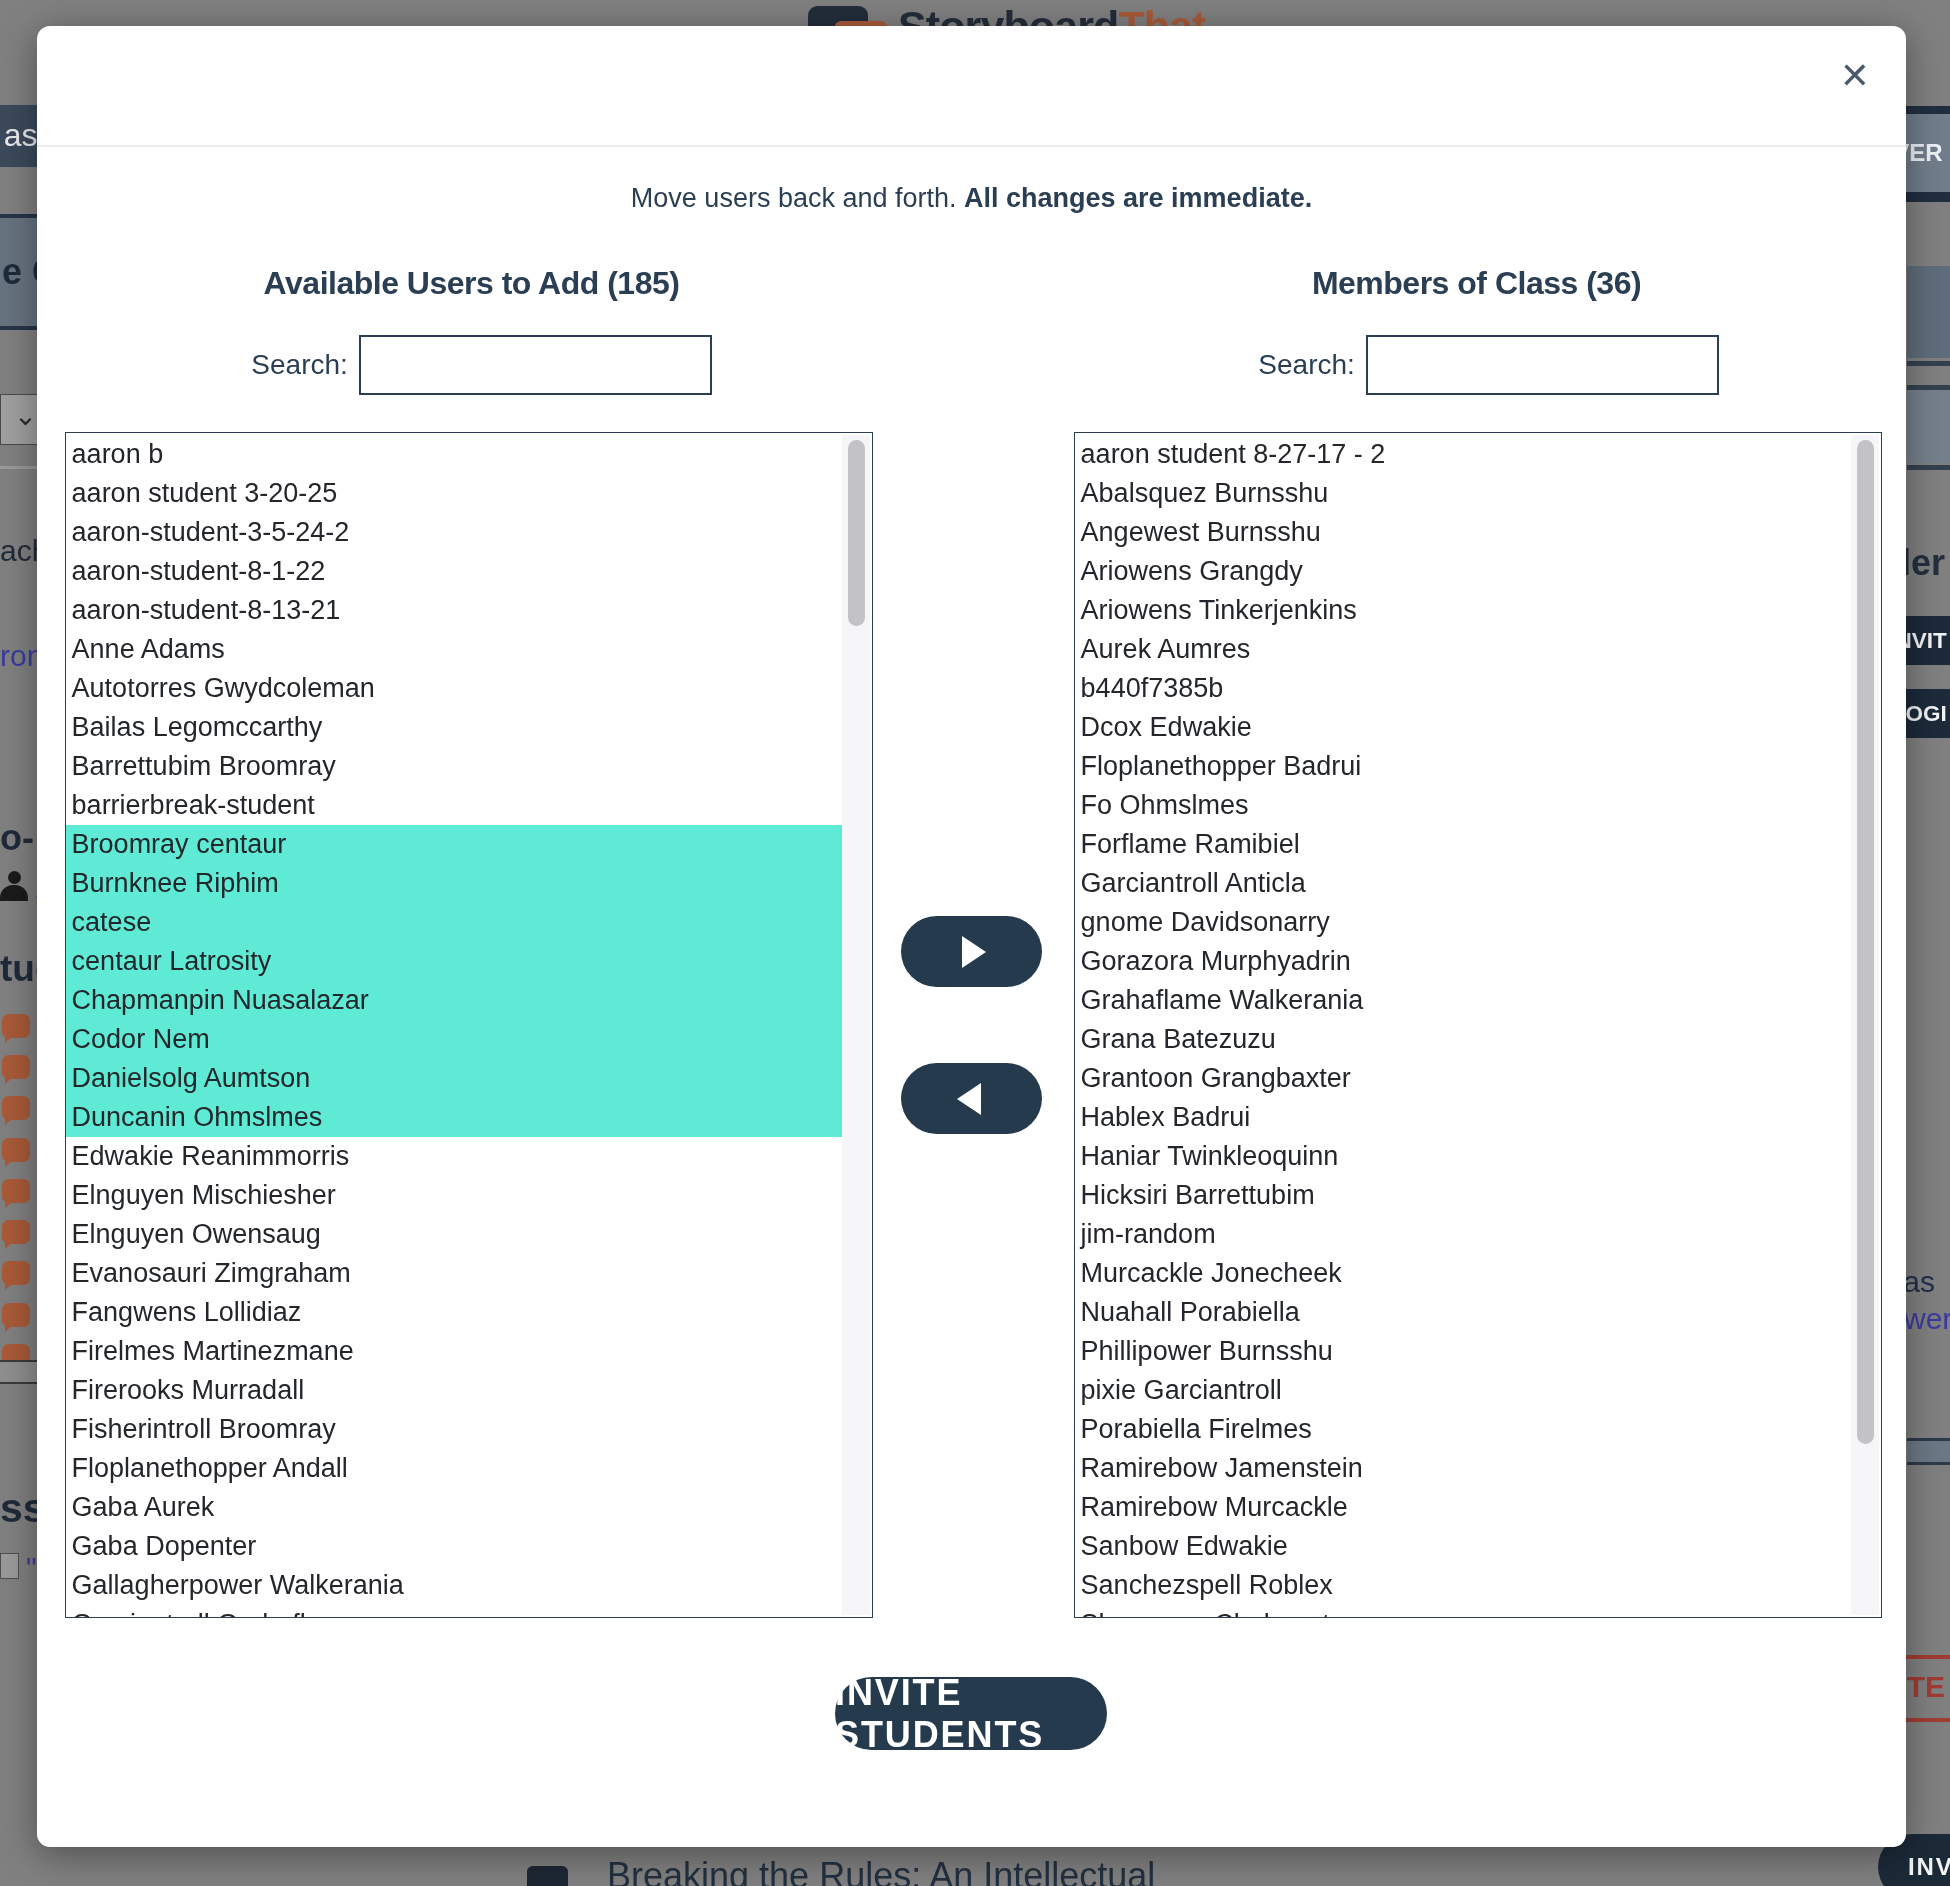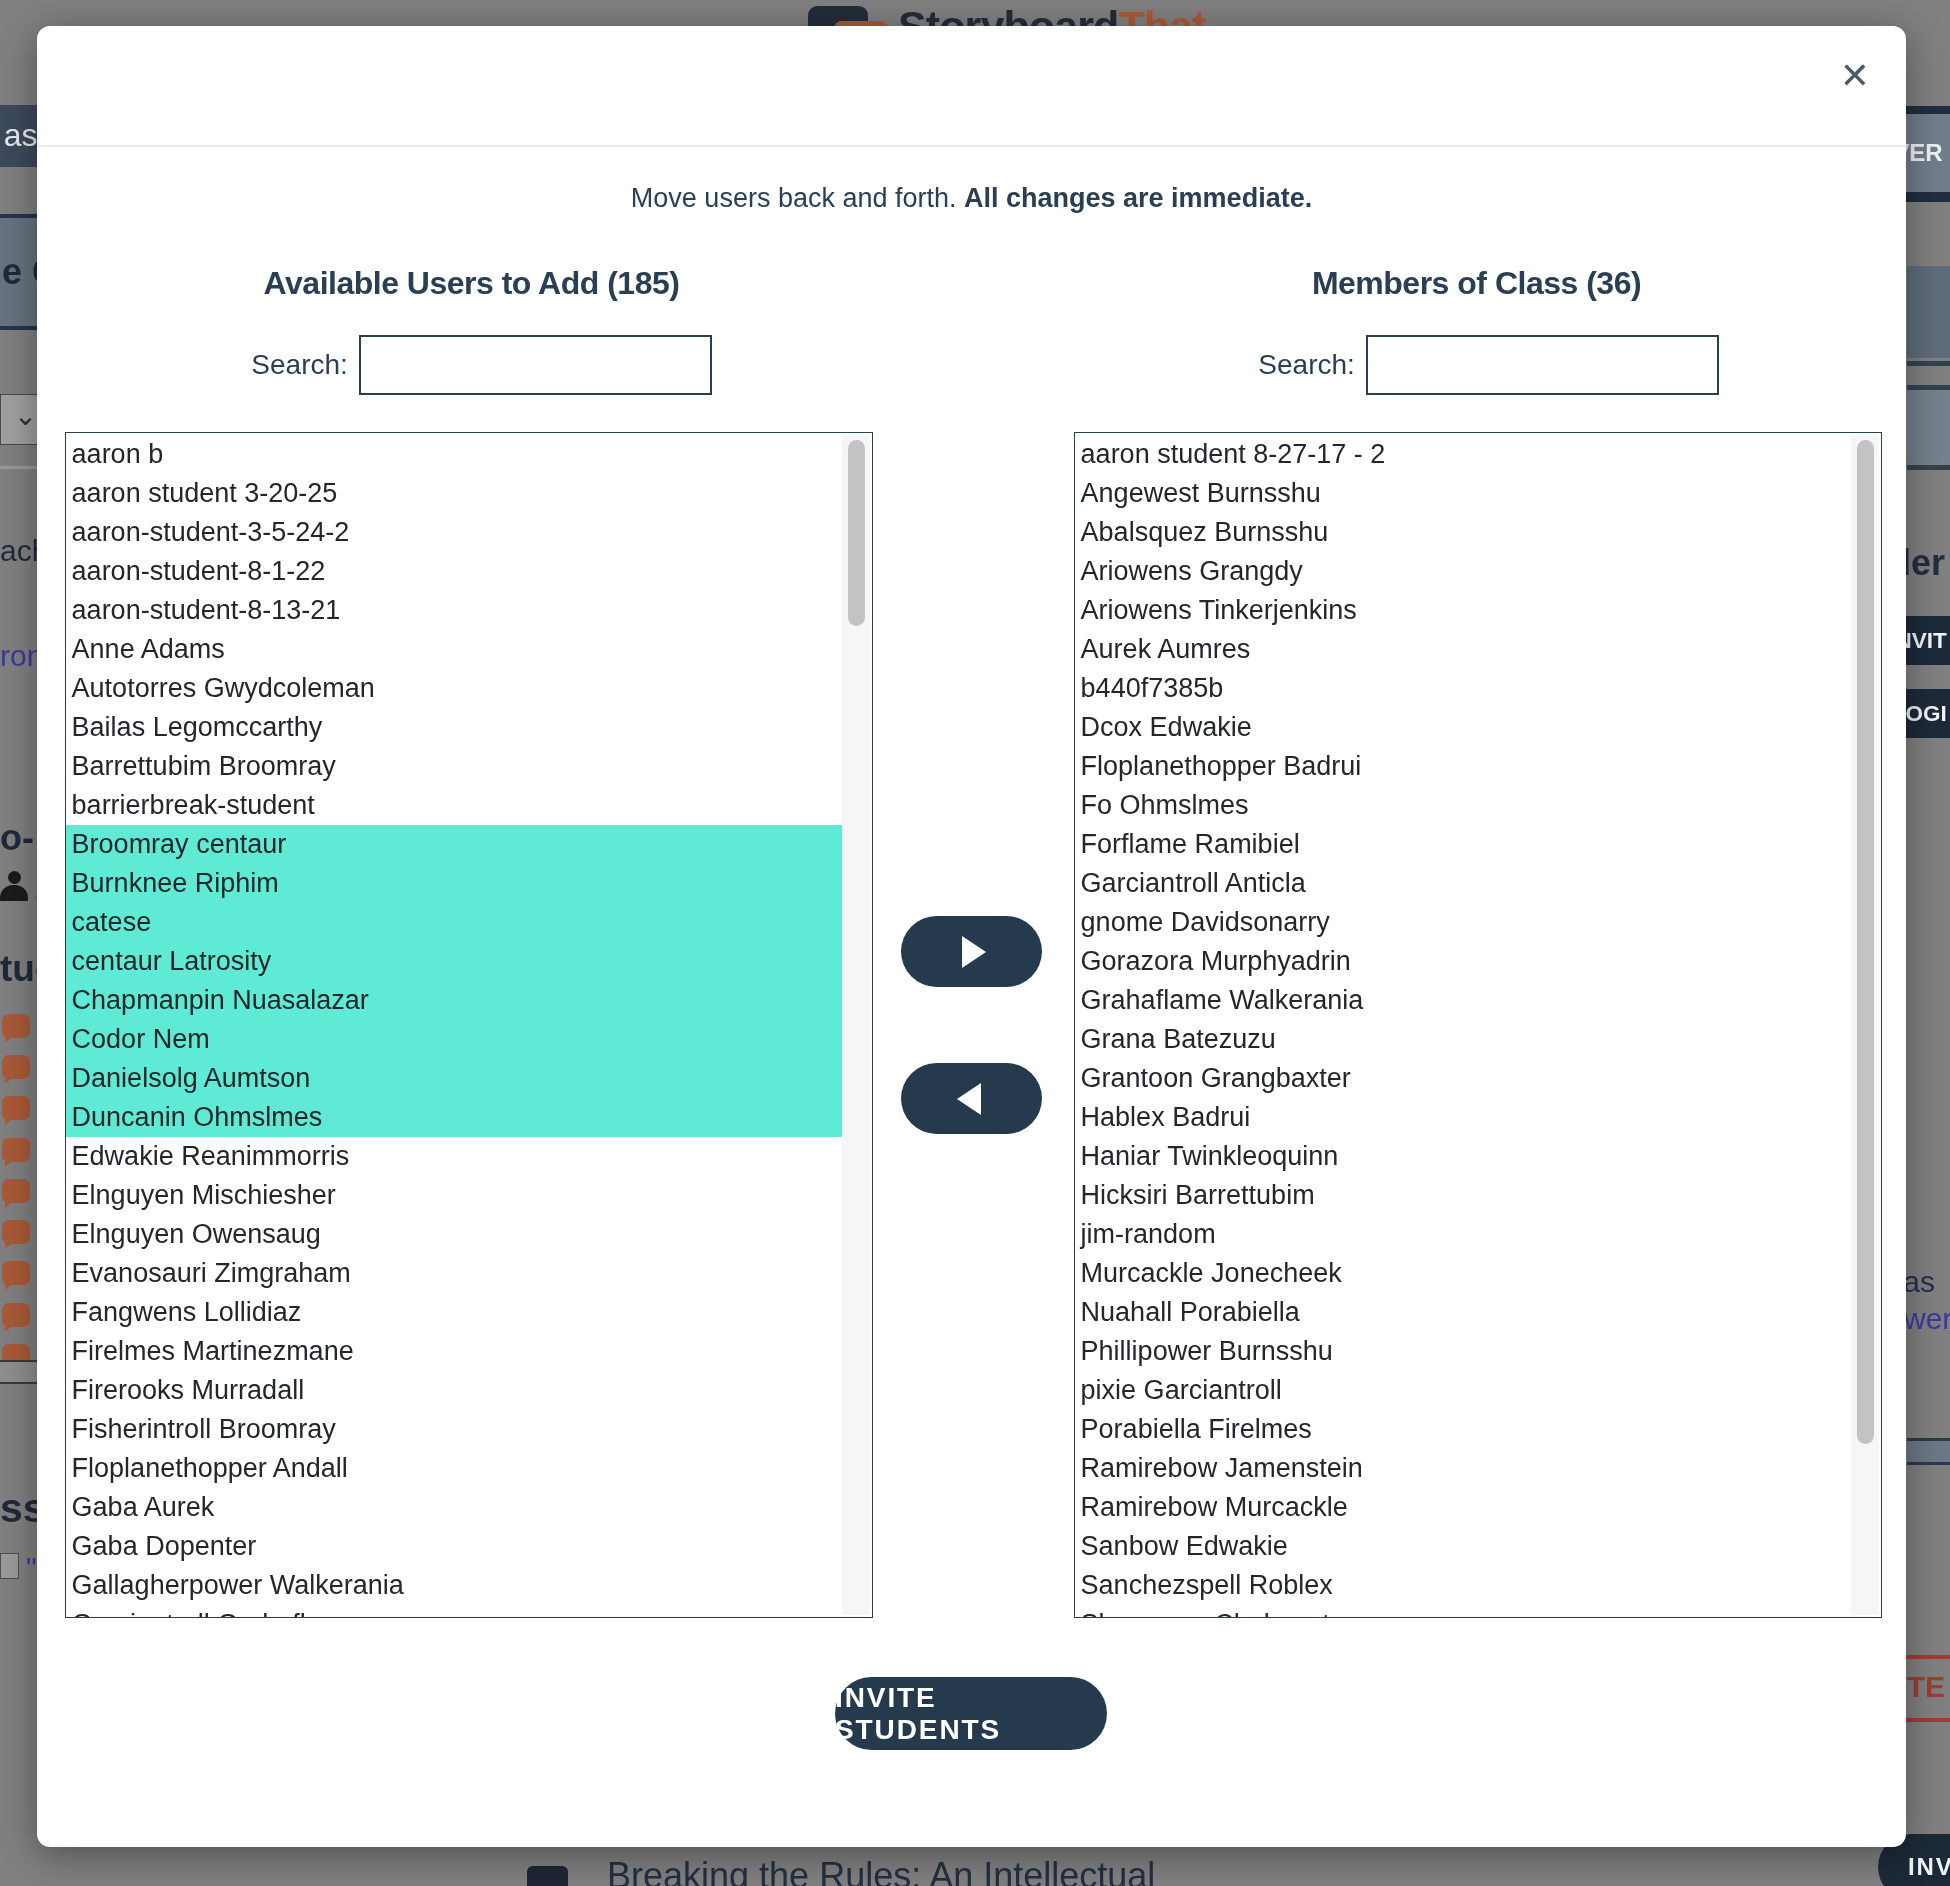--- a/index.html
+++ b/index.html
@@ -111,21 +111,21 @@
 
   .arrow-btn { position:absolute; left:864px; width:141px; height:71px; background:#263a4e;
                border-radius:36px; display:flex; align-items:center; justify-content:center; cursor:pointer; }
   .arrow-btn.move-right { top:890px; } .arrow-btn.move-left { top:1037px; }
   .tri-right { width:0; height:0; border-top:16px solid transparent; border-bottom:16px solid transparent;
                border-left:24px solid #fff; margin-left:5.6px; }
   .tri-left { width:0; height:0; border-top:16px solid transparent; border-bottom:16px solid transparent;
               border-right:24px solid #fff; margin-right:5.6px; }
 
   .invite-btn { position:absolute; left:798px; top:1651px; width:272px; height:73px; background:#263a4e;
-                border-radius:37px; color:#ffffff; font-size:28px; font-weight:bold; letter-spacing:1.9px;
+                border-radius:37px; color:#ffffff; font-size:36px; font-weight:bold; letter-spacing:1.9px;
                 display:flex; align-items:center; justify-content:center; cursor:pointer; }
 </style>
 </head>
 <body>
 
 <div class="backdrop">
 
   <div class="frag logo-dark"></div>
   <div class="frag logo-orange"></div>
   <div class="frag logo-text"><span class="sb">Storyboard</span><span class="th">That</span></div>
@@ -261,22 +261,22 @@
         <div class="list-row">Gallagherpower Walkerania</div>
         <div class="list-row">Garciantroll Grahaflame</div>
       </div>
     <div class="sbar">
         <div class="sthumb"></div>
       </div>
   </div>
   <div class="listbox right">
     <div class="rows" id="right-list">
         <div class="list-row">aaron student 8-27-17 - 2</div>
+        <div class="list-row">Abalsquez Burnsshu</div>
         <div class="list-row">Angewest Burnsshu</div>
-        <div class="list-row">Abalsquez Burnsshu</div>
         <div class="list-row">Ariowens Grangdy</div>
         <div class="list-row">Ariowens Tinkerjenkins</div>
         <div class="list-row">Aurek Aumres</div>
         <div class="list-row">b440f7385b</div>
         <div class="list-row">Dcox Edwakie</div>
         <div class="list-row">Floplanethopper Badrui</div>
         <div class="list-row">Fo Ohmslmes</div>
         <div class="list-row">Forflame Ramibiel</div>
         <div class="list-row">Garciantroll Anticla</div>
         <div class="list-row">gnome Davidsonarry</div>

